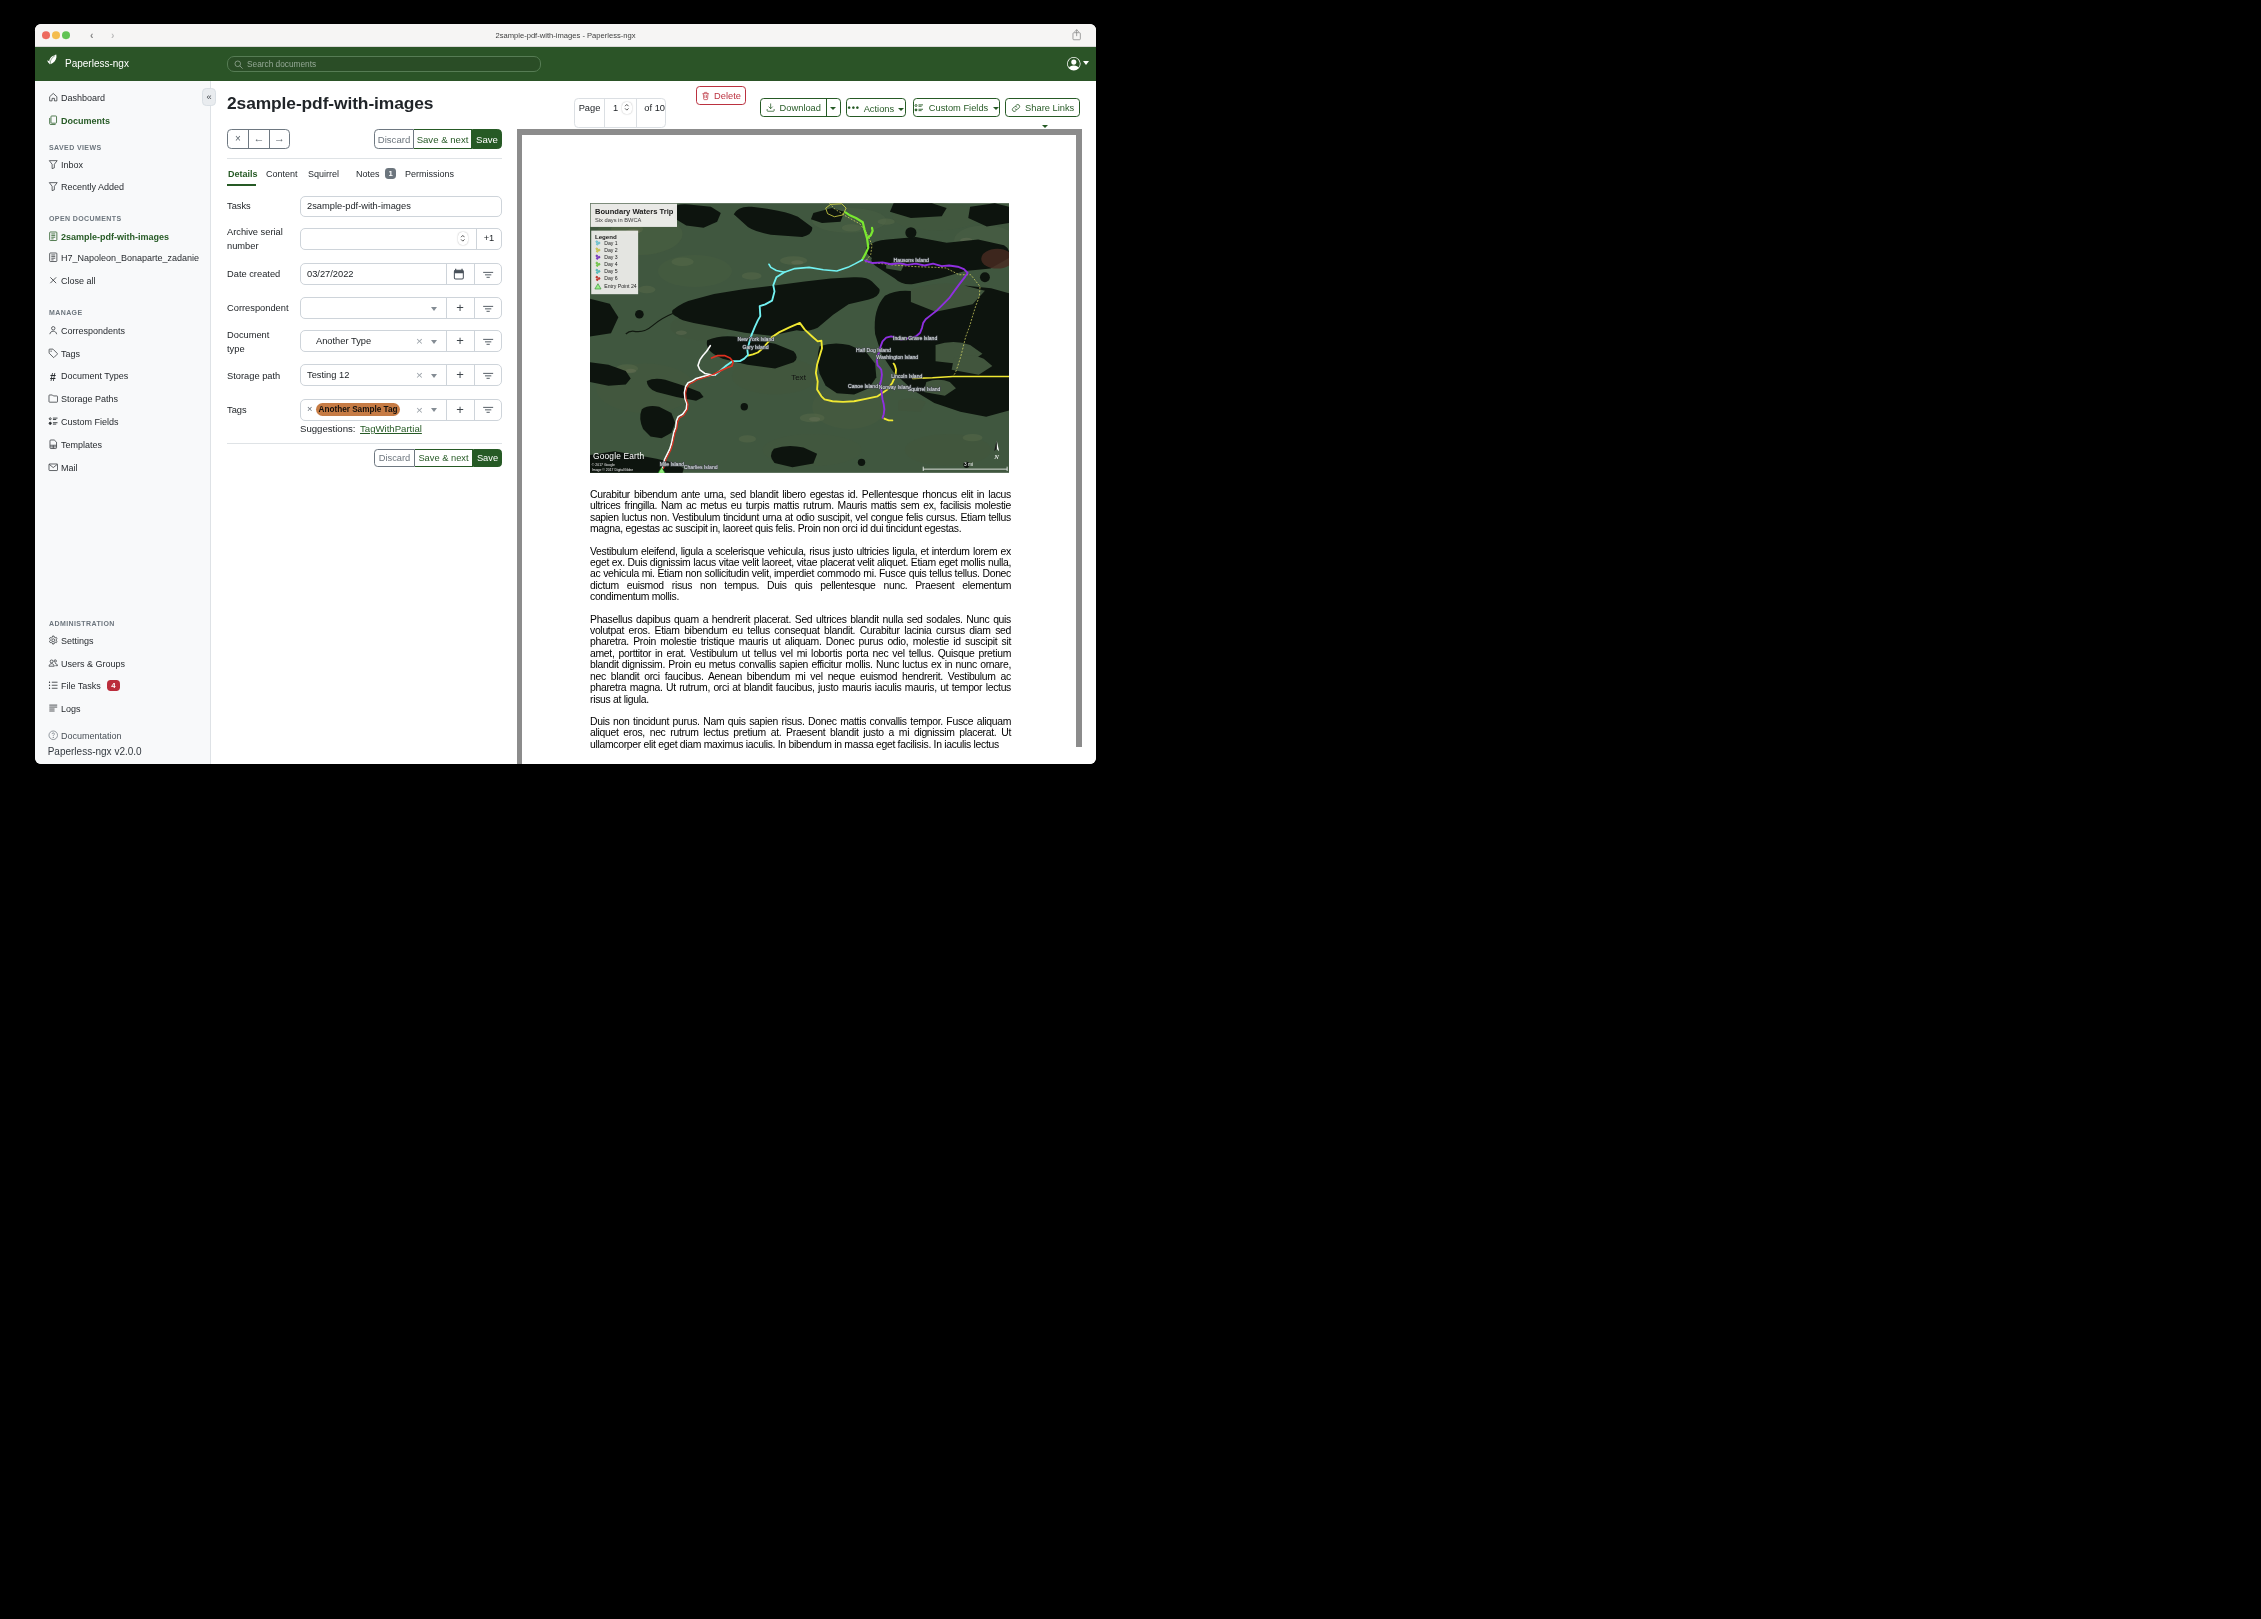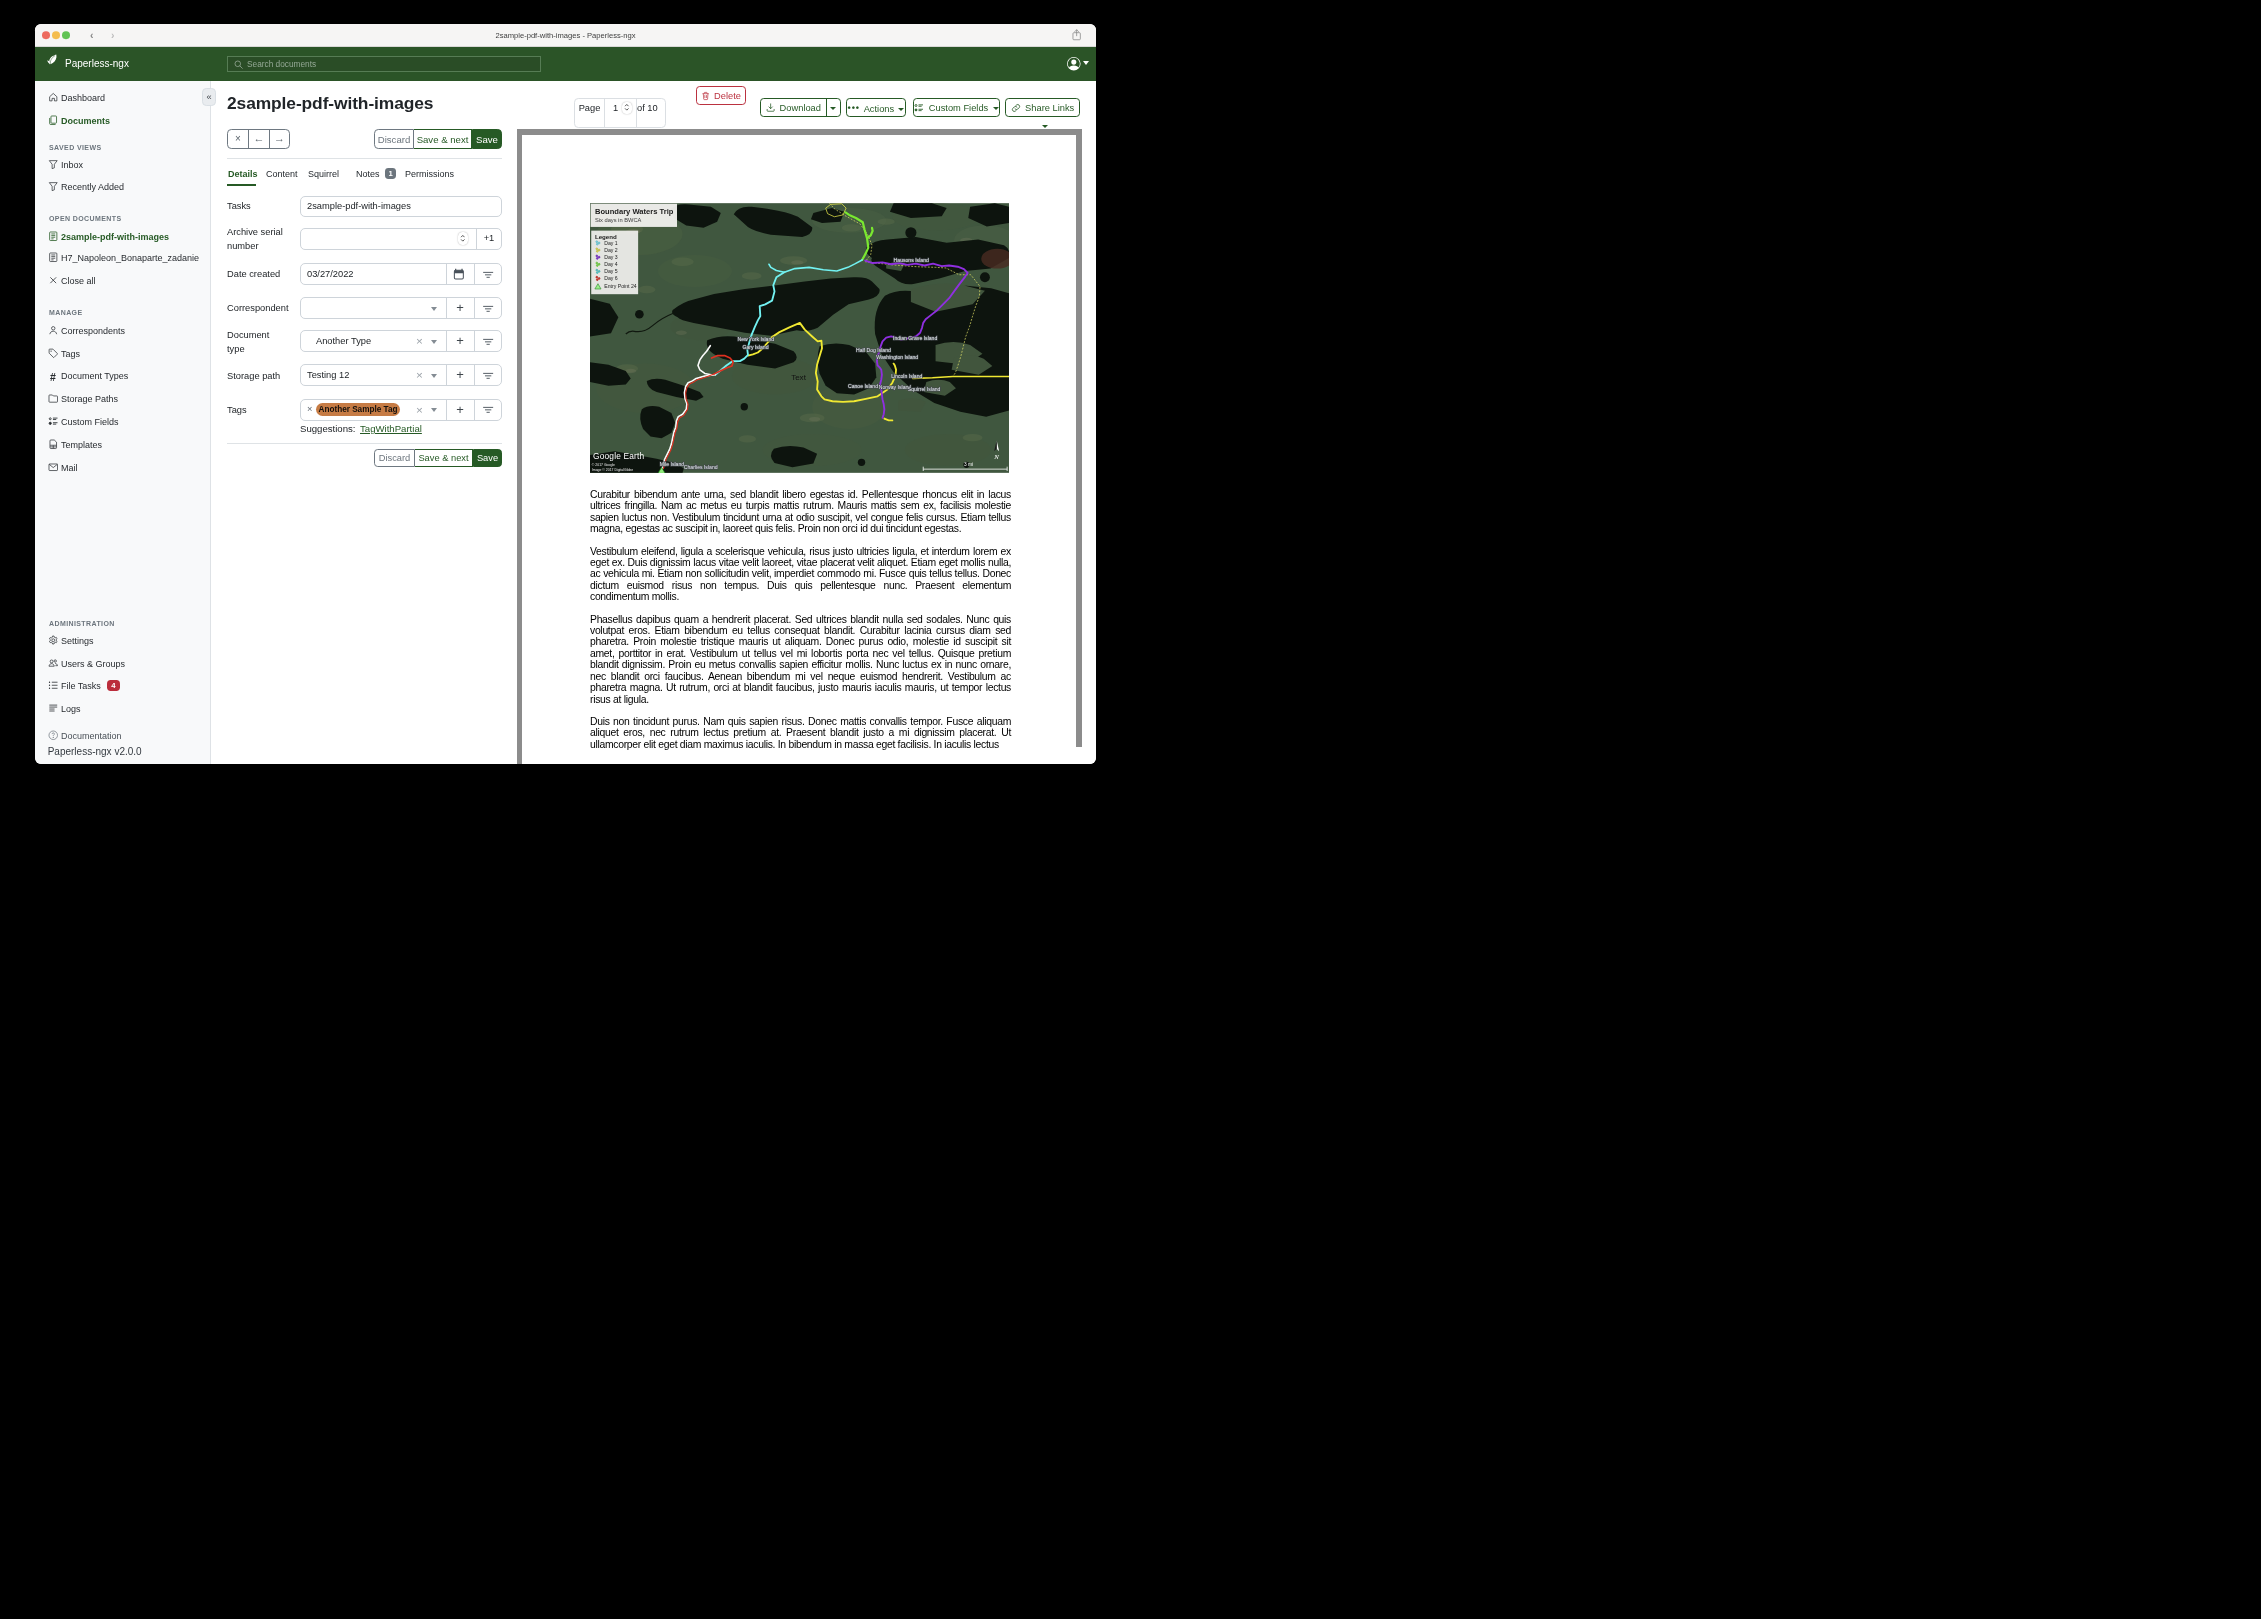--- a/index.html
+++ b/index.html
@@ -6,21 +6,21 @@
 .window{position:absolute;left:35px;top:24px;width:1061px;height:740px;background:#fff;border-radius:6.2px;overflow:hidden}
 .abs{position:absolute}
 
 .titlebar{position:absolute;left:0;top:0;width:100%;height:23px;background:#f6f5f4;border-bottom:0.6px solid #d9d8d7}
 .tl{position:absolute;top:51%;transform:translateY(-50%);width:7.7px;height:7.7px;border-radius:50%}
 .tbtxt{position:absolute;top:0;width:100%;text-align:center;line-height:23px;font-size:7.6px;color:#3e3e3e}
 .chev{position:absolute;top:5px;font-size:10.5px;color:#868686;font-weight:600}
 
 .navbar{position:absolute;left:0;top:23px;width:100%;height:34px;background:#2b5427}
 .brand{position:absolute;left:30px;top:0;line-height:34px;color:#fff;font-size:10px}
-.search{position:absolute;left:192px;top:8.6px;width:314px;height:16.7px;background:#2a4d26;border:0.6px solid #567c54;border-radius:0}
+.search{position:absolute;left:192px;top:8.6px;width:314px;height:16.7px;background:#2a4d26;border:0.6px solid #567c54;border-radius:7px}
 .search .ph{position:absolute;left:19px;top:0;line-height:15.4px;font-size:8.3px;color:#94a895}
 
 .sidebar{position:absolute;left:0;top:57px;width:176px;height:683px;background:#f8f9fa;border-right:0.6px solid #dee2e6}
 .sbi{position:absolute;left:12.7px;width:154px;height:15px;font-size:9px;color:#272b2f;white-space:nowrap}
 .sbi .ic{display:inline-block;width:10.5px;height:10.5px;vertical-align:-1.9px;margin-right:2.8px}
 .sbi.green{color:#265a25;font-weight:700}
 .sbhead{position:absolute;left:14px;font-size:7px;font-weight:700;color:#6c757d;letter-spacing:0.4px}
 
 .content{position:absolute;left:177px;top:57px;width:885px;height:683px;background:#fff}
 h1.doctitle{position:absolute;left:192px;top:69px;font-size:17.4px;font-weight:700;color:#212529;letter-spacing:-0.1px}
@@ -168,21 +168,21 @@
     <div class="abs" style="left:539px;top:74px;width:92px;height:30px;border:0.6px solid #dbdfe3;border-radius:4.3px;display:flex;font-size:9.3px;color:#212529">
       <div style="width:30px;border-right:0.6px solid #dbdfe3;line-height:18px;text-align:center">Page</div>
       <div style="width:32px;border-right:0.6px solid #dbdfe3;position:relative">
           <span style="position:absolute;left:8px;line-height:18px">1</span>
         <span style="position:absolute;right:4.3px;top:2.8px;width:9.3px;height:12.3px;background:#fff;border-radius:4.3px;box-shadow:0 0 1.5px rgba(0,0,0,.35)">
           <svg style="position:absolute;left:1.5px;top:1.5px" width="5.6" height="8.6" viewBox="0 0 10 15" fill="none" stroke="#333" stroke-width="1.5" stroke-linecap="round" stroke-linejoin="round">
               <path d="m2.4 5 2.6-2.6L7.6 5M2.4 10l2.6 2.6L7.6 10"></path>
             </svg>
           </span>
       </div>
-      <div style="flex:1;line-height:18px;text-align:left">of 10</div>
+      <div style="flex:1;line-height:18px;text-align:right">of 10</div>
     </div>
 
     <div class="btn" style="left:661px;top:62px;width:50px;height:19px;border-color:#bb3240;color:#bb3240;line-height:18px">
       <svg style="vertical-align:-1.5px;margin-right:3.7px" width="9.3" height="10" viewBox="0 0 16 16" fill="none" stroke="#bb3240" stroke-width="1.2">
           <path d="M2.5 4h11M5.5 4V2.8a1 1 0 0 1 1-1h3a1 1 0 0 1 1 1V4M4 4l.7 9.3a1 1 0 0 0 1 .9h4.6a1 1 0 0 0 1-.9L12 4M6.5 6.5l.2 5M9.5 6.5l-.2 5"></path>
         </svg>Delete</div>
 
     <div class="btn" style="left:725px;top:74px;width:81px;height:19px;border-color:#265a25;color:#265a25;display:flex">
       <div style="width:66px;border-right:0.6px solid #265a25;line-height:18px"><svg style="vertical-align:-1.5px;margin-right:4.3px" width="9.3" height="9.3" viewBox="0 0 16 16" fill="none" stroke="#265a25" stroke-width="1.3" stroke-linecap="round" stroke-linejoin="round">
             <path d="M8 1.5v8M5 6.7 8 9.7l3-3M2 11v2.2a1 1 0 0 0 1 1h10a1 1 0 0 0 1-1V11"></path>

